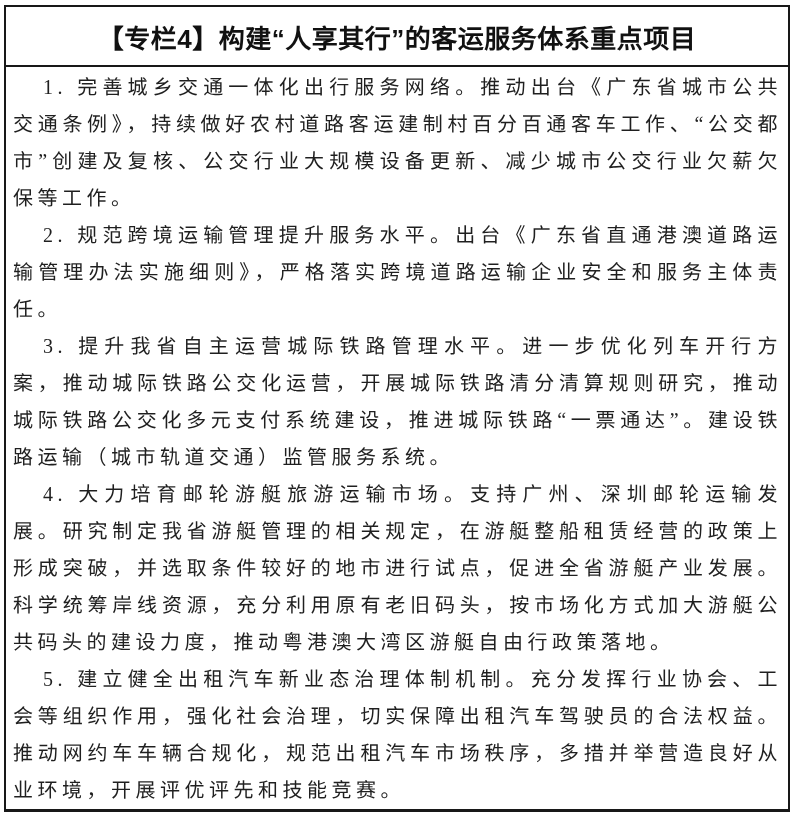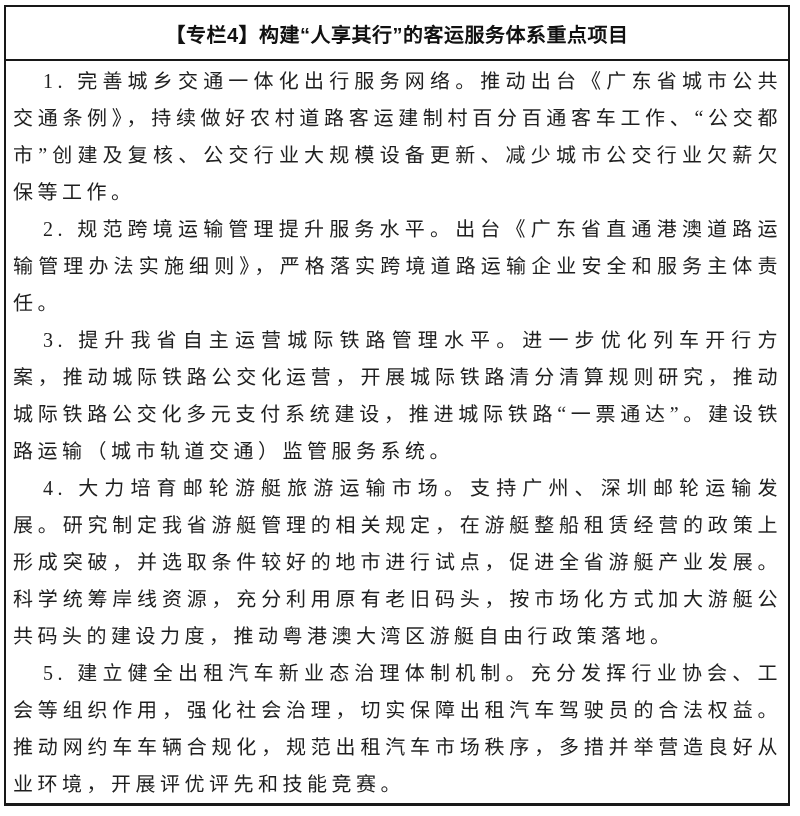--- a/index.html
+++ b/index.html
@@ -17,29 +17,29 @@
     position: absolute;
     left: 4px;
     top: 5px;
     width: 786px;
     box-sizing: border-box;
     border: 2px solid #181818;
     border-bottom-width: 3px;
     background: #ffffff;
   }
   .panel-title {
-    height: 54px;
+    height: 60px;
     box-sizing: border-box;
     border-bottom: 2px solid #181818;
     display: flex;
     align-items: center;
     justify-content: center;
     font-family: "Liberation Sans", "DejaVu Sans", sans-serif;
     font-weight: bold;
-    font-size: 20px;
+    font-size: 26px;
     letter-spacing: 0.5px;
     color: #111111;
     white-space: nowrap;
   }
   .panel-body {
     box-sizing: border-box;
     padding: 2px 6px 0 7px;
     color: #1f1f1f;
   }
   .panel-body p {

